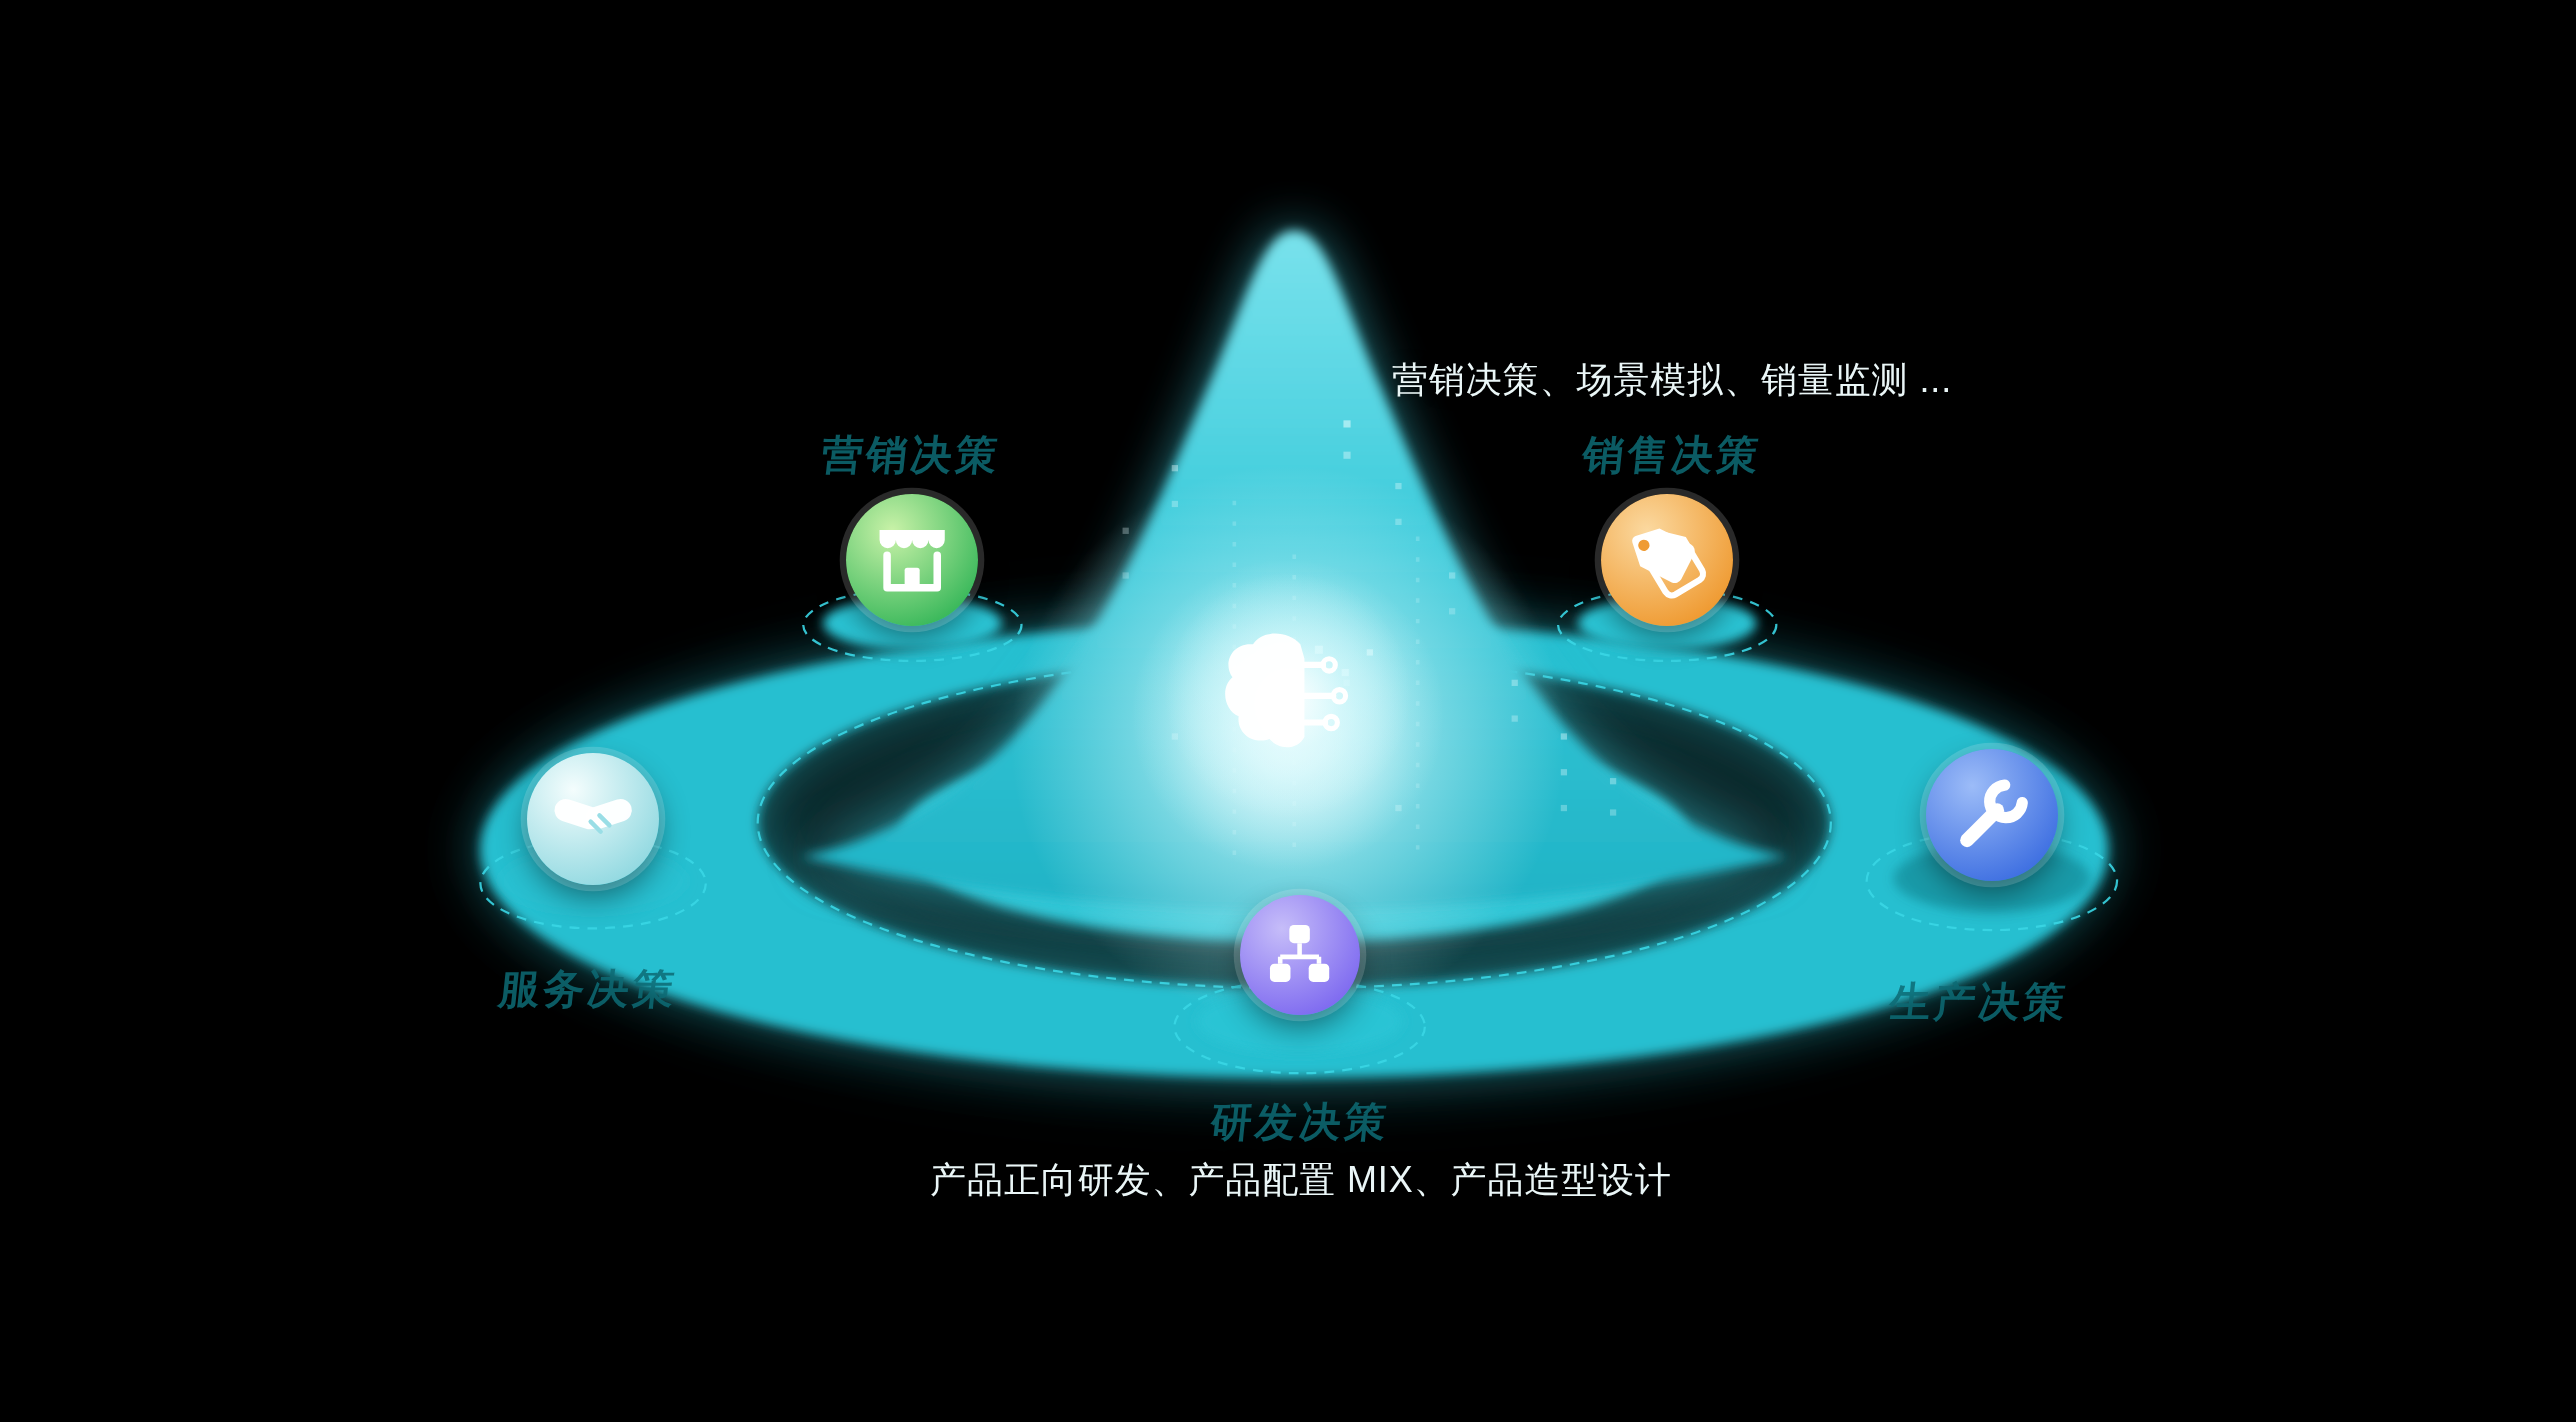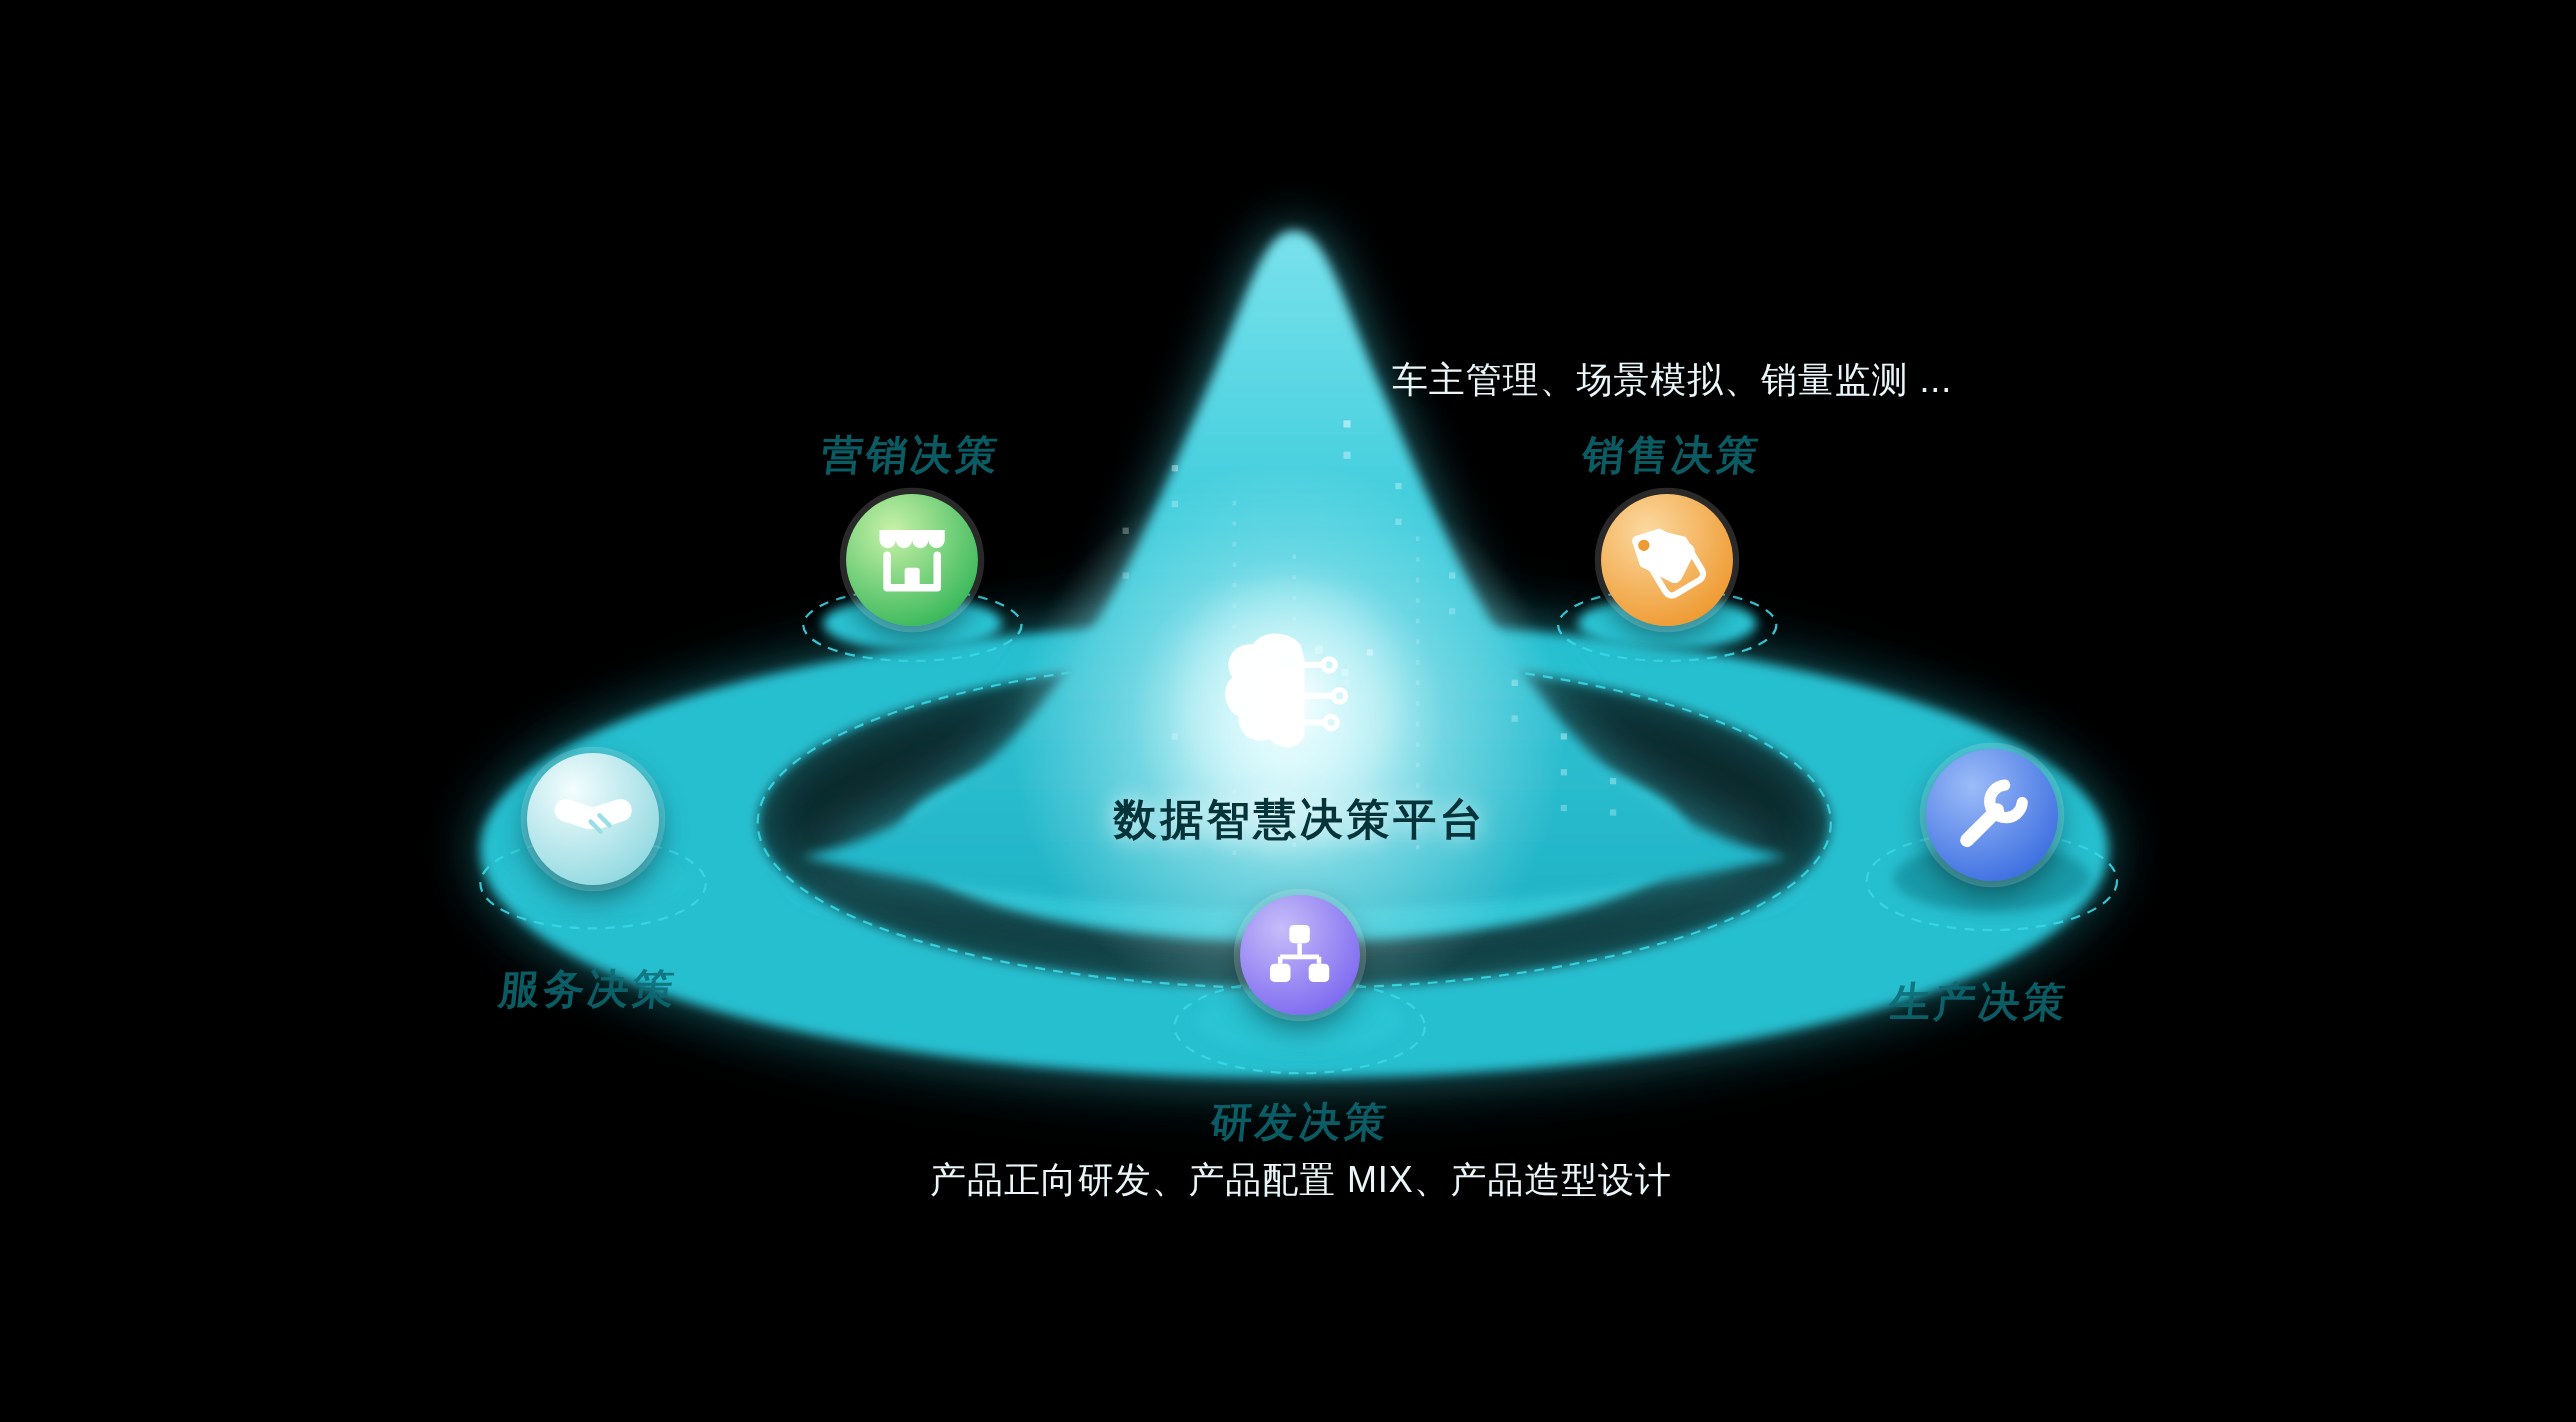--- a/index.html
+++ b/index.html
@@ -147,32 +147,31 @@
     <g transform="translate(1440,778) scale(1.15)">
       <circle r="120" fill="url(#wg)"></circle>
       <path d="M 12,-50 C 0,-64 -26,-64 -34,-50 C -54,-52 -64,-32 -54,-18 C -66,-8 -62,14 -48,20 C -50,36 -34,48 -18,42 C -8,54 10,52 16,40 L 16,-36 Z" fill="#ffffff" opacity="0.97"></path>
       <path d="M 16,-30 H 34 M 16,0 H 44 M 16,26 H 36" stroke="#ffffff" stroke-width="6" stroke-linecap="round" fill="none"></path>
       <circle cx="40" cy="-30" r="6" fill="none" stroke="#ffffff" stroke-width="5"></circle>
       <circle cx="50" cy="0" r="6" fill="none" stroke="#ffffff" stroke-width="5"></circle>
       <circle cx="42" cy="26" r="6" fill="none" stroke="#ffffff" stroke-width="5"></circle>
     </g>
   </svg>
 
-  <div id="platform-title">数据智慧决策平台</div>
 
   <div class="nlabel" id="label-marketing">营销决策</div>
   <div class="badge badge-marketing">
     <svg viewBox="-40 -40 80 80">
       <path d="M -26,-24 h 52 v 8 a 6.5 6.5 0 0 1 -13 0 a 6.5 6.5 0 0 1 -13 0 a 6.5 6.5 0 0 1 -13 0 a 6.5 6.5 0 0 1 -13 0 Z" fill="#ffffff"></path>
       <path d="M -20,-4 V 22 H 20 V -4" fill="none" stroke="#ffffff" stroke-width="6" stroke-linecap="round" stroke-linejoin="round"></path>
       <rect x="-6" y="6" width="12" height="16" rx="2" fill="#ffffff"></rect>
     </svg>
   </div>
 
-  <div class="desc" id="desc-sales">车主管理、场景模拟、销量监测 ...</div>
+  <div class="desc" id="desc-sales">营销决策、场景模拟、销量监测 ...</div>
   <div class="nlabel" id="label-sales">销售决策</div>
   <div class="badge badge-sales">
     <svg viewBox="-40 -40 80 80">
       <g transform="rotate(14) translate(7,7)">
         <path d="M 2,-26 L 22,-6 a 6 6 0 0 1 0,8 L 6,18 a 6 6 0 0 1 -8,0 L -22,-2 L -22,-22 a 4 4 0 0 1 4,-4 Z" fill="none" stroke="#ffffff" stroke-width="5"></path>
       </g>
       <g transform="rotate(-18)">
         <path d="M 2,-26 L 22,-6 a 6 6 0 0 1 0,8 L 6,18 a 6 6 0 0 1 -8,0 L -22,-2 L -22,-22 a 4 4 0 0 1 4,-4 Z" fill="#ffffff"></path>
         <circle cx="-14" cy="-17" r="4.5" fill="#ef9b33"></circle>
       </g>

